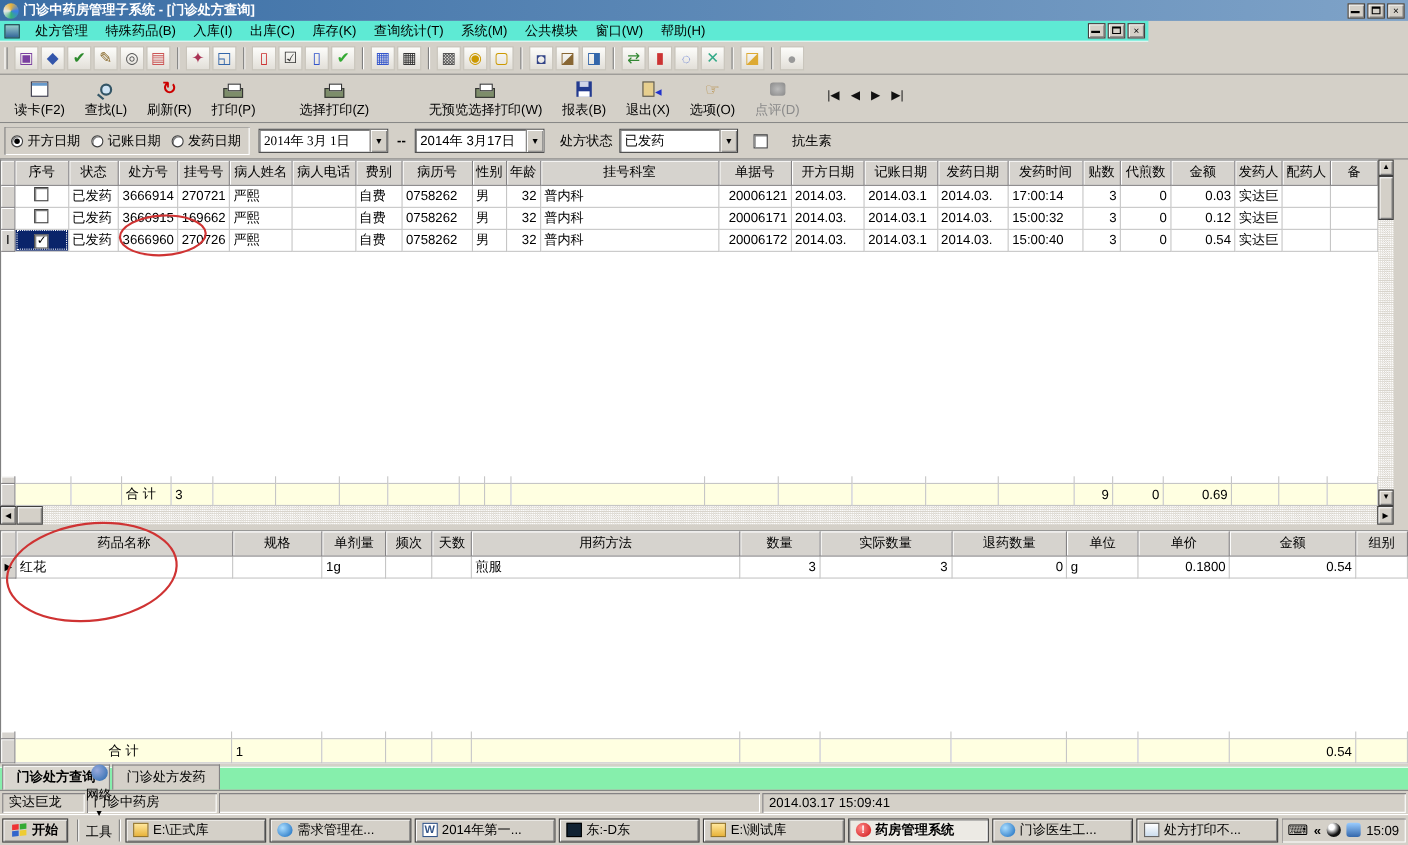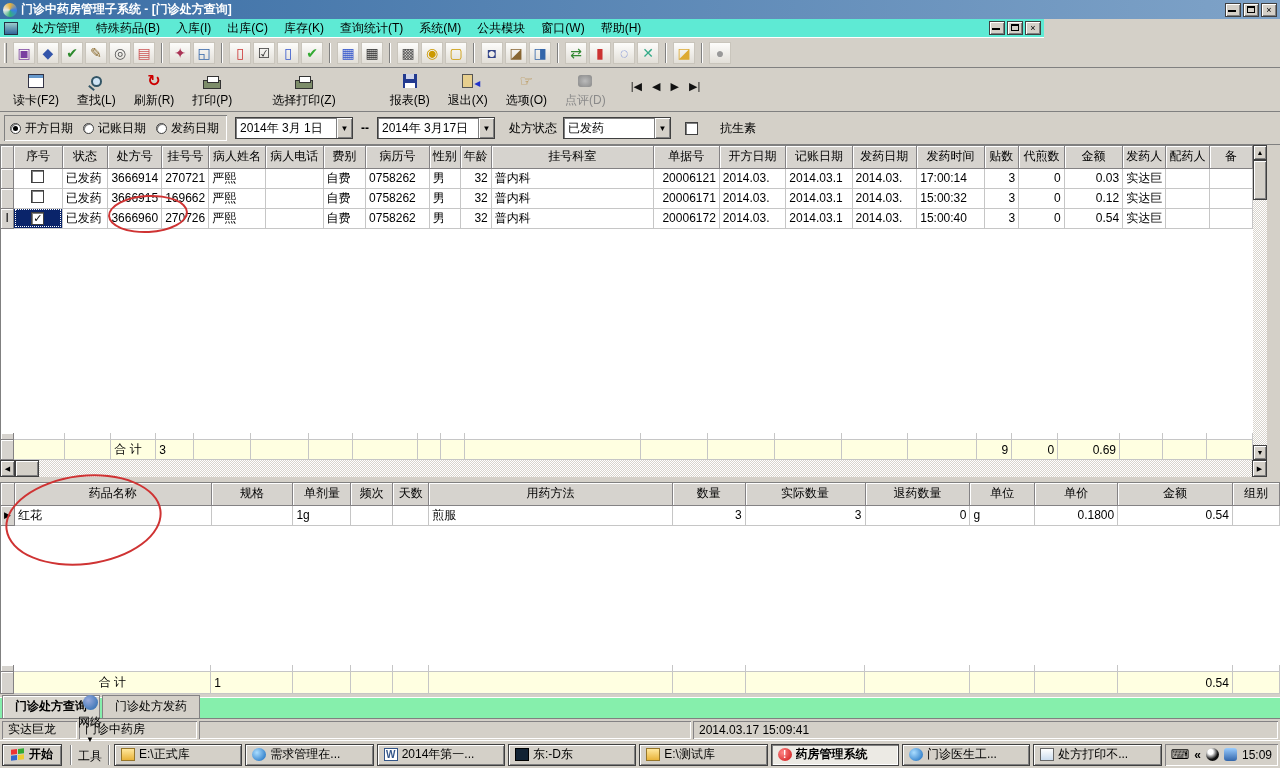--- a/index.html
+++ b/index.html
@@ -317,20 +317,26 @@
   <span class="gap1"></span>
   <span class="bigbtn">
     <span class="bi">
         <span class="i-printer"></span>
       </span>
     <span class="blabel">选择打印(Z)</span>
   </span>
   <span class="gap2"></span>
   <span class="bigbtn">
     <span class="bi">
+        <span class="i-printer"></span>
+      </span>
+    <span class="blabel">无预览选择打印(W)</span>
+  </span>
+  <span class="bigbtn">
+    <span class="bi">
         <span class="i-disk"></span>
       </span>
     <span class="blabel">报表(B)</span>
   </span>
   <span class="bigbtn">
     <span class="bi">
         <span class="i-door"></span>
       </span>
     <span class="blabel">退出(X)</span>
   </span>
@@ -354,21 +360,21 @@
 
 <div class="abs filterbar">
   <span class="radiogroup">
     <span class="radio on"></span>
     <span class="radiolabel">开方日期</span>
     <span class="radio"></span>
     <span class="radiolabel">记账日期</span>
     <span class="radio"></span>
     <span class="radiolabel" style="margin-right:2px;">发药日期</span>
   </span>
-  <span class="combo" style="width:118px;">
+  <span class="combo" style="width:118px;font-family:Liberation Serif, serif;">
     <span class="cval">2014年 3月 1日</span>
     <span class="cbtn">▼</span>
   </span>
   <span class="dash">--</span>
   <span class="combo" style="width:118px;">
     <span class="cval">2014年 3月17日</span>
     <span class="cbtn">▼</span>
   </span>
   <span class="statuslabel">处方状态</span>
   <span class="combo" style="width:108px;">

